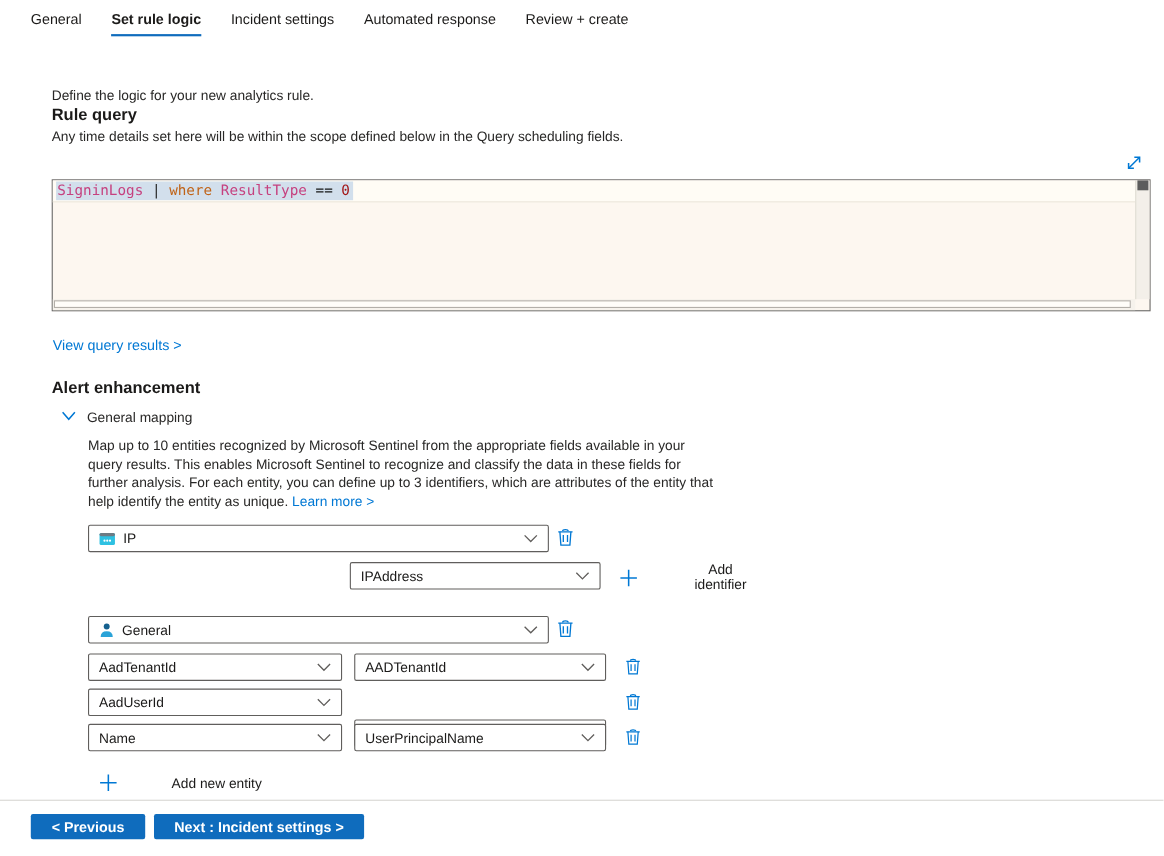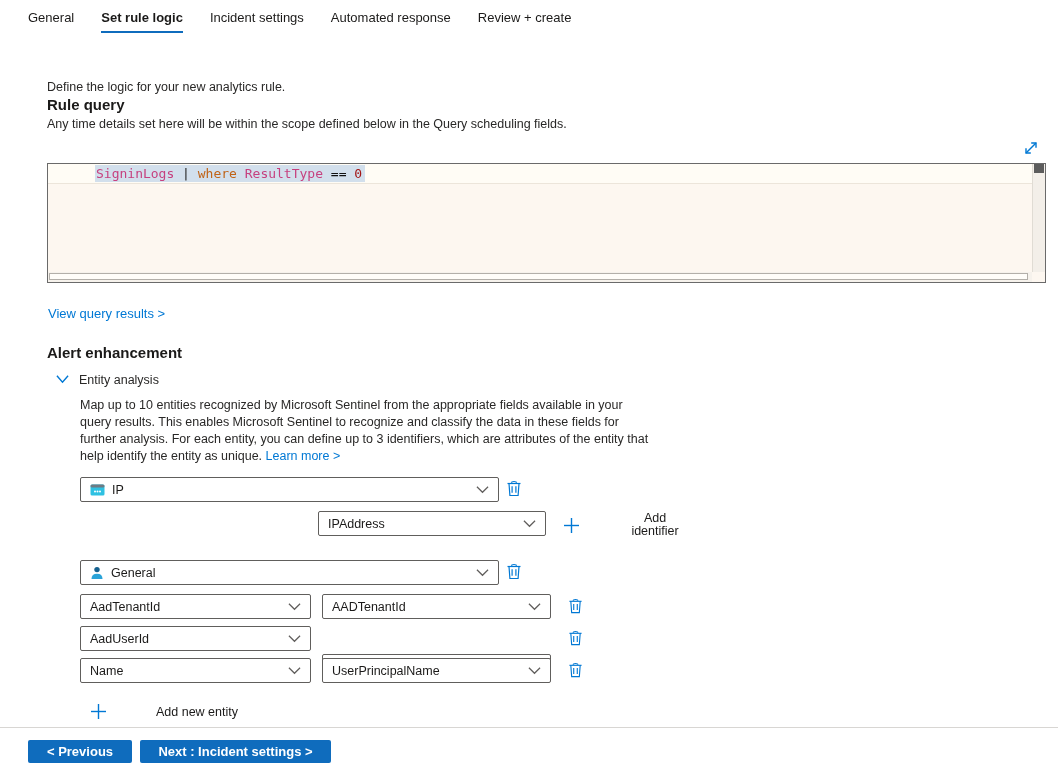--- a/index.html
+++ b/index.html
@@ -21,21 +21,21 @@
   .expand-btn { position:absolute; left:1022px; top:139px; width:18px; height:18px; cursor:pointer; }
   .editor {
     position:absolute; left:47px; top:163px; width:999px; height:120px;
     border:1px solid #6a6a6a; background:#fdf7f0;
   }
   .cur-line { position:absolute; left:0; top:0; right:13px; height:20px; background:#fffcf5; border-bottom:1px solid #ece5da; }
   .code-line {
     position:absolute; left:3px; top:2px;
     font-family:"DejaVu Sans Mono", monospace; font-size:13px; line-height:16px; white-space:nowrap;
   }
-  .sel { background:#d2dfec; padding:1px 3px 1px 1px;margin-left:44px; }
+  .sel { background:#d2dfec; padding:1px 3px 1px 1px; }
   .tok-table { color:#c6417f; }
   .tok-op { color:#242424; }
   .tok-keyword { color:#c06317; }
   .tok-field { color:#c6417f; }
   .tok-cmp { color:#111111; }
   .tok-num { color:#a31515; }
   .vsb { position:absolute; top:0; right:0; bottom:10px; width:13px; background:#f3efe9; border-left:1px solid #e0dcd4; }
   .vsb-thumb { position:absolute; top:0; left:1px; right:1px; height:9px; background:#5c5c5c; cursor:pointer; }
   .hsb { position:absolute; left:0; right:13px; bottom:0; height:10px; background:#f6f2ec; }
   .hsb-thumb { position:absolute; left:1px; top:1px; height:7px; width:calc(100% - 5px); background:#fffdf9; border:1px solid #b3afa9; cursor:pointer; }
@@ -110,21 +110,21 @@
   <a class="abs link" style="left:48px; top:306px; font-size:13px;">View query results &gt;</a>
 
   <div class="abs h1" style="left:47px; top:344px;">Alert enhancement</div>
 
   <div class="em-header">
     <span>
       <svg width="15" height="13" viewBox="0 0 16 14" fill="none" stroke="#0078d4" stroke-width="1.5">
         <polyline points="2,4 8,11 14,4"></polyline>
       </svg>
     </span>
-    <span class="body-text">Entity analysis</span>
+    <span class="body-text">General mapping</span>
   </div>
 
   <div class="em-desc">
     <span>Map up to 10 entities recognized by Microsoft Sentinel from the appropriate fields available in your query results. This enables Microsoft Sentinel to recognize and classify the data in these fields for further analysis. For each entity, you can define up to 3 identifiers, which are attributes of the entity that help identify the entity as unique.</span>
     <a class="link">Learn more &gt;</a>
   </div>
 
   <div class="dd" style="left:80px; top:477px; width:419px;">
     <span class="ent-ic">
       <svg width="15" height="12" viewBox="0 0 15 12">

